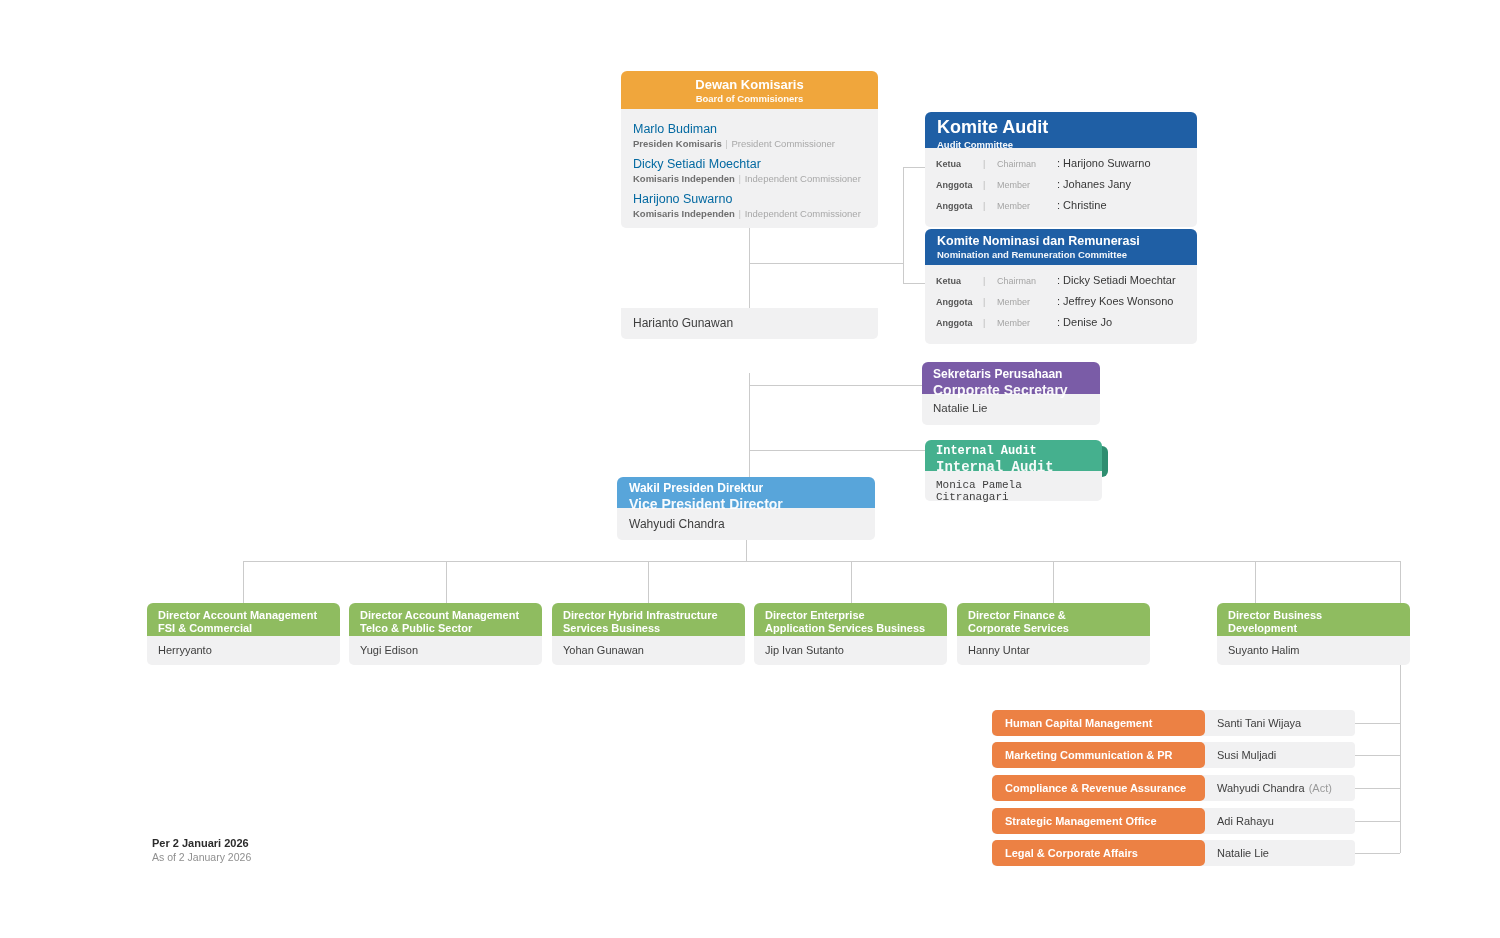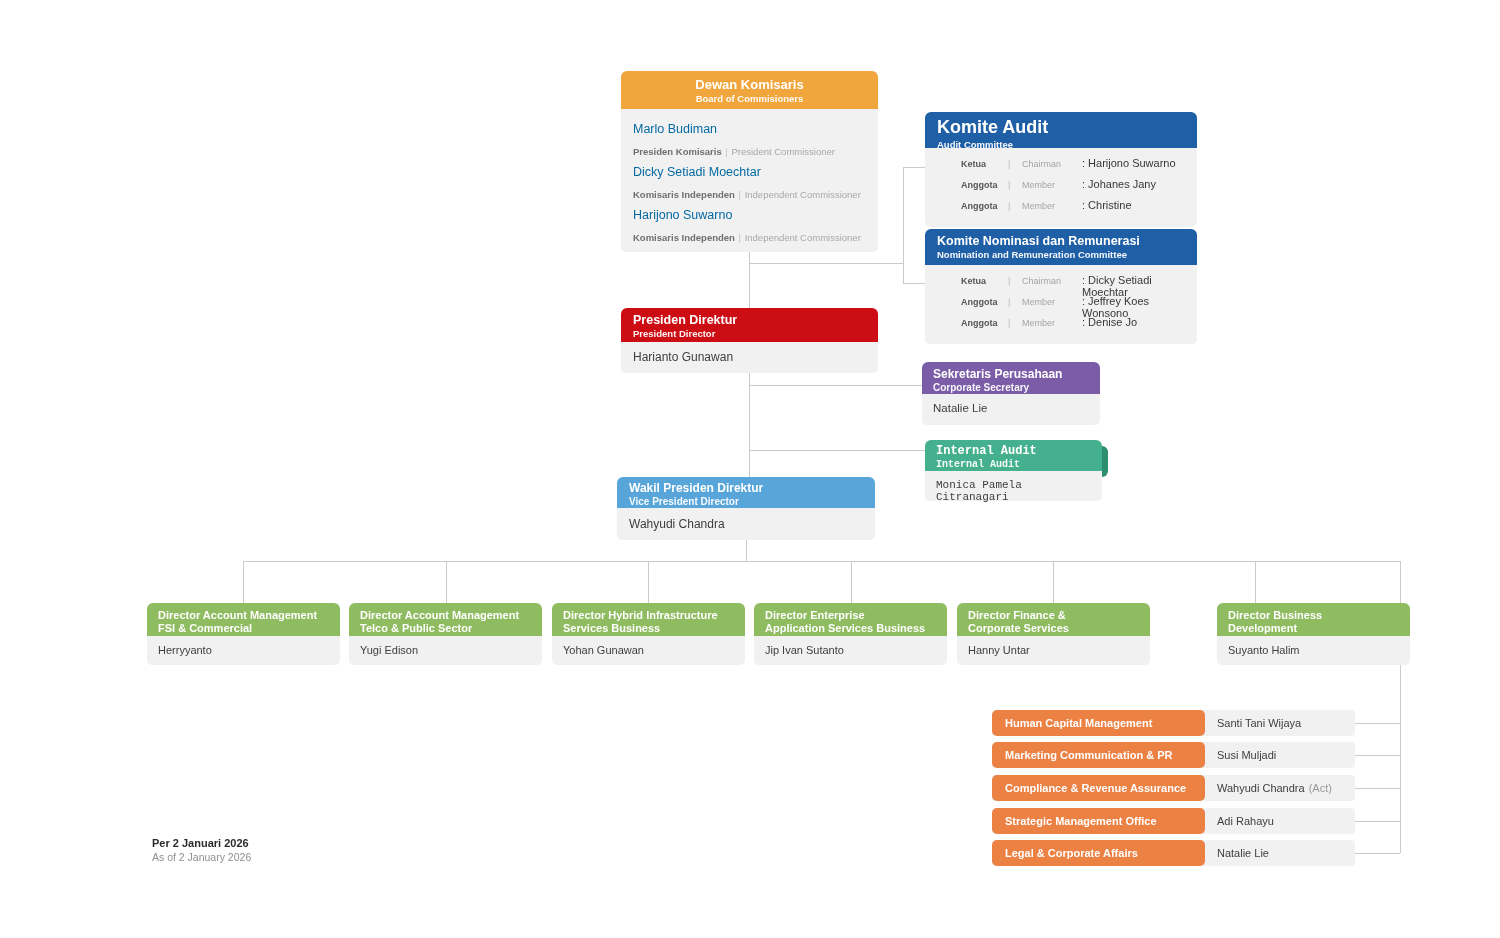--- a/index.html
+++ b/index.html
@@ -8,35 +8,35 @@
   .line{position:absolute;background:#cbcbcb;}
   .node{position:absolute;}
   .hdr{color:#fff;border-radius:6px 6px 0 0;padding:6px 12px 5px 12px;box-sizing:border-box;}
   .hdr-title{font-size:13px;font-weight:700;line-height:1.2;}
   .hdr-sub{font-size:9.5px;font-weight:600;opacity:.95;line-height:1.25;}
   .body{background:#f1f1f2;border-radius:0 0 5px 5px;box-sizing:border-box;}
   
   .board-body{padding:5px 12px 9px 12px;}
   .member{margin-top:8px;}
   .m-name{font-size:12.5px;color:#0369a1;line-height:1.2;}
-  .m-role{font-size:9.5px;margin-top:9px;}
+  .m-role{font-size:9.5px;margin-top:1px;}
   .m-role .rid{color:#6f6f6f;font-weight:700;}
   .m-role .sep{color:#c4c4c4;padding:0 1px;}
   .m-role .ren{color:#a8a8a8;}
   
   .c-body{padding:9px 0 7px 0;}
   .c-row{display:grid;grid-template-columns:47px 14px 60px auto;align-items:baseline;
-         padding:0 0 0 11px;height:21px;margin-left:25px;}
+         padding:0 0 0 11px;height:21px;}
   .c-rid{font-size:9px;color:#565656;font-weight:700;}
   .c-sep{font-size:9px;color:#b9b9b9;}
   .c-ren{font-size:9px;color:#a5a5a5;}
   .c-name{font-size:11px;color:#373737;font-weight:500;}
   
   .s-title{font-size:12px;font-weight:700;line-height:1.2;}
-  .s-sub{font-size:10px;font-weight:600;opacity:.95;line-height:1.3;}
+  .s-sub{font-size:14px;font-weight:600;opacity:.95;line-height:1.3;}
   .s-name{font-size:11.5px;color:#3e3e3e;padding:8px 12px;}
   
   .dir{position:absolute;top:603px;width:193px;}
   .dir-hdr{background:#8fbc60;color:#fff;border-radius:6px 6px 0 0;padding:6px 11px 5px 11px;
            height:33px;box-sizing:border-box;}
   .dir-hdr div{font-size:11px;font-weight:700;line-height:1.22;}
   .dir-body{background:#f1f1f2;border-radius:0 0 5px 5px;height:29px;box-sizing:border-box;
             font-size:11px;color:#3e3e3e;padding:8px 11px 0 11px;}
   
   .unit{position:absolute;left:992px;width:363px;height:26px;background:#f1f1f2;border-radius:4px;}
@@ -151,24 +151,20 @@
       <div class="c-row">
         <span class="c-rid">Anggota</span>
           <span class="c-sep">|</span>
           <span class="c-ren">Member</span>
           <span class="c-name">: Denise Jo</span>
       </div>
     </div>
   </div>
 
   <div class="node" style="left:621px;top:308px;width:257px;">
-    <div class="hdr" style="background:#cc0d13;height:34px;padding:5px 12px;">
-      <div class="hdr-title" style="font-size:12.5px;">Presiden Direktur</div>
-      <div class="hdr-sub">President Director</div>
-    </div>
     <div class="body" style="height:31px;">
       <div class="s-name" style="padding:8px 12px;font-size:12px;">Harianto Gunawan</div>
     </div>
   </div>
 
   <div class="node" style="left:922px;top:362px;width:178px;border-radius:6px;">
     <div class="hdr" style="background:#7a5ca7;height:32px;padding:5px 11px;">
       <div class="s-title">Sekretaris Perusahaan</div>
       <div class="s-sub">Corporate Secretary</div>
     </div>

